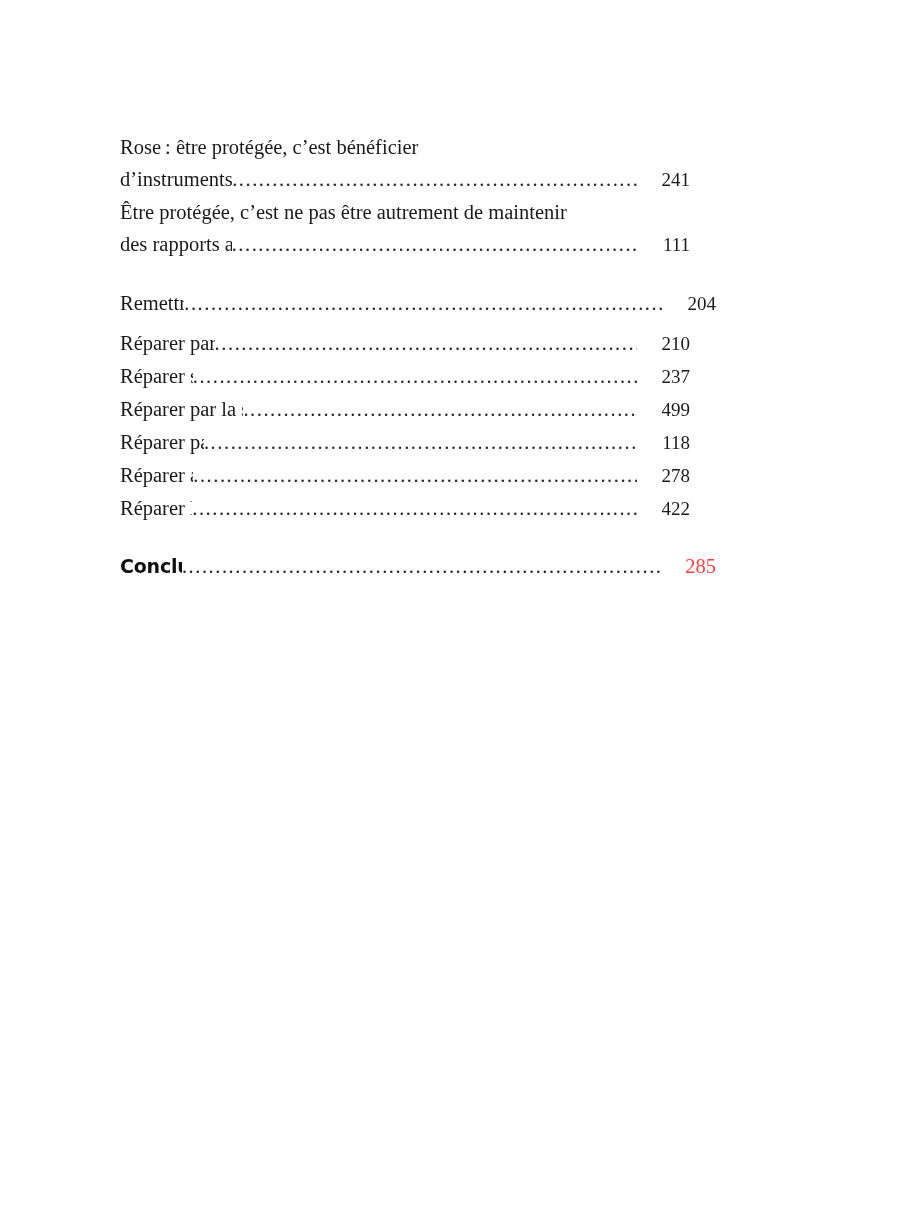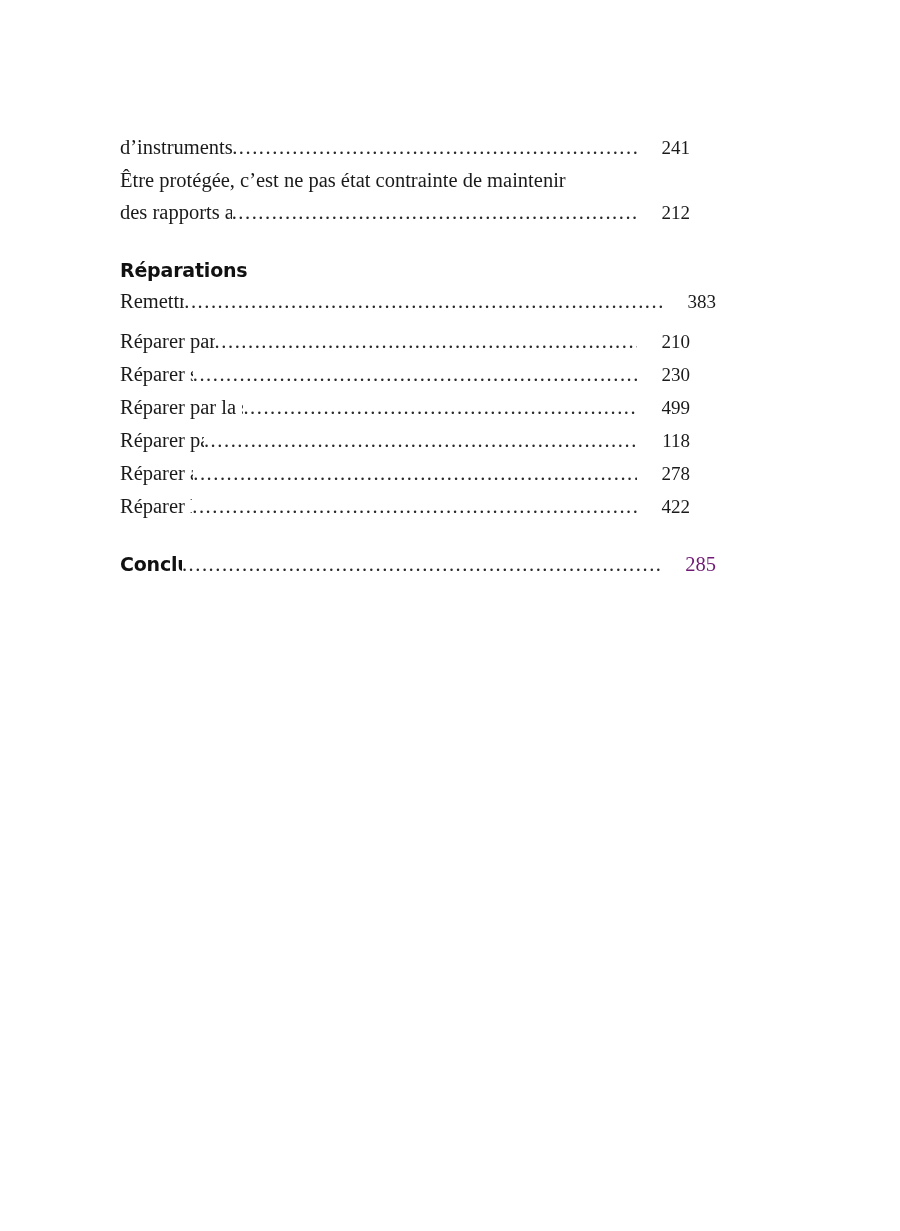--- a/index.html
+++ b/index.html
@@ -96,81 +96,79 @@
     color: #111111;
   }
 
   .section-head .label { letter-spacing: -0.2px; }
 
   .section-head .page-num {
     font-family: "Liberation Serif", "DejaVu Serif", serif;
     font-weight: 400;
     font-size: 20.5px;
     letter-spacing: 0;
-    color: #701a75;
+    color: #ef4444;
   }
 
   .section-head .leader {
     font-family: "Liberation Serif", "DejaVu Serif", serif;
     font-weight: 400;
   }
 
   
   .block { margin: 0; padding: 0; }
   .space-before-reparations { height: 26px; }
   .space-before-conclusion  { height: 26px; }
   .group-gap                { height: 7px; }
 </style>
 </head>
 <body>
 
 <div class="page">
   <div class="toc">
 
     <div class="block lvl-1 toc-multiline">
+      <div class="first-line">Rose : être protégée, c’est bénéficier</div>
       <div class="toc-entry">
         <span class="label">d’instruments juridiques efficaces</span>
         <span class="leader"></span>
         <span class="page-num">241</span>
       </div>
     </div>
 
     <div class="block lvl-1 toc-multiline">
-      <div class="first-line">Être protégée, c’est ne pas état contrainte de maintenir</div>
+      <div class="first-line">Être protégée, c’est ne pas être autrement de maintenir</div>
       <div class="toc-entry gap">
         <span class="label">des rapports avec son agresseur</span>
         <span class="leader"></span>
-        <span class="page-num">212</span>
+        <span class="page-num">111</span>
       </div>
     </div>
 
     <div class="space-before-reparations"></div>
 
-    <div class="block lvl-0 section-head">
-      <span class="label">Réparations</span>
-    </div>
 
     <div class="block lvl-0 toc-entry">
       <span class="label">Remettre en état</span>
       <span class="leader"></span>
-      <span class="page-num">383</span>
+      <span class="page-num">204</span>
     </div>
 
     <div class="group-gap"></div>
 
     <div class="block lvl-1 toc-entry">
       <span class="label">Réparer par le procès pénal</span>
       <span class="leader"></span>
       <span class="page-num">210</span>
     </div>
 
     <div class="block lvl-1 toc-entry">
       <span class="label">Réparer sans procès</span>
       <span class="leader"></span>
-      <span class="page-num">230</span>
+      <span class="page-num">237</span>
     </div>
 
     <div class="block lvl-1 toc-entry gap">
       <span class="label">Réparer par la sanction de l’auteur ?</span>
       <span class="leader"></span>
       <span class="page-num">499</span>
     </div>
 
     <div class="block lvl-1 toc-entry gap">
       <span class="label">Réparer par l’argent ?</span>

